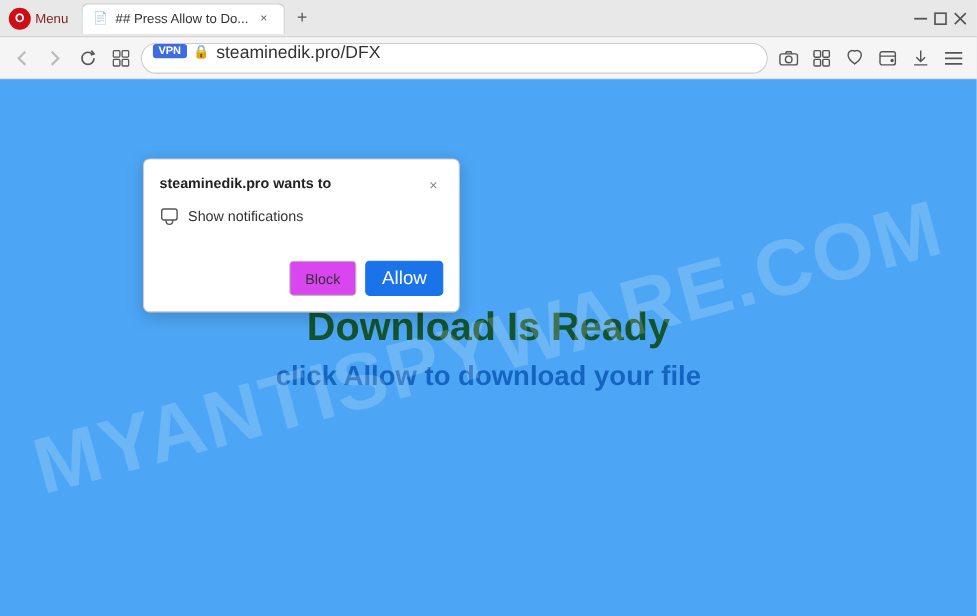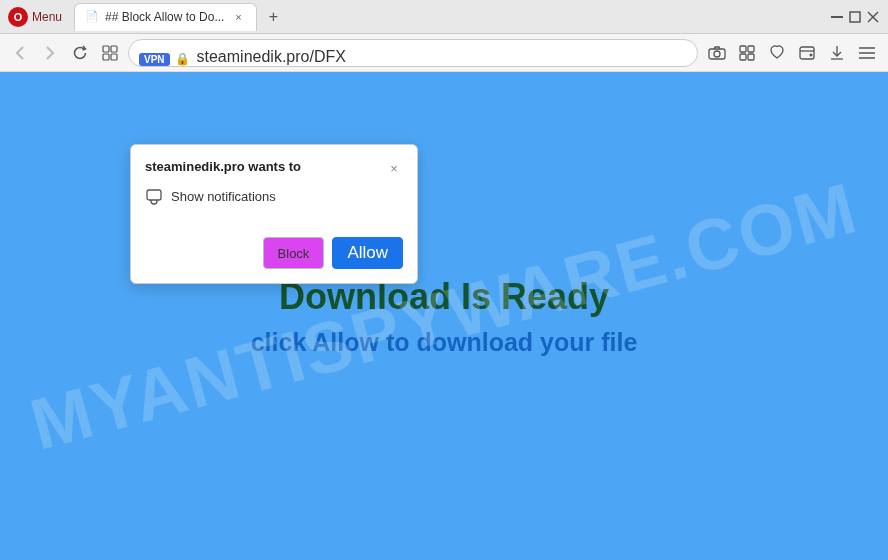--- a/index.html
+++ b/index.html
@@ -124,21 +124,21 @@
       justify-content: center;
       color: #555;
       font-size: 14px;
       cursor: pointer;
       border-radius: 4px;
     }
     .nav-btn.disabled { color: #bbb; cursor: default; }
     .address-input-wrap {
       flex: 1;
       display: flex;
-      align-items: flex-end;
+      align-items: flex-start;
       background: #fff;
       border: 1px solid #ccc;
       border-radius: 14px;
       padding: 0 10px;
       height: 28px;
       gap: 6px;
     }
     .vpn-badge {
       background: #3d6be0;
       color: white;
@@ -284,21 +284,21 @@
 </head>
 <body>
 
 <div class="browser-window">
 
   <div class="tab-bar">
     <div class="opera-logo">O</div>
     <span class="menu-label">Menu</span>
     <div class="tab-item">
       <span class="tab-favicon">📄</span>
-      <span>## Block Allow to Do...</span>
+      <span>## Press Allow to Do...</span>
       <span class="tab-close">×</span>
     </div>
     <div class="new-tab-btn">+</div>
     <div class="tab-spacer"></div>
     <div class="window-controls">
 
       <div class="win-btn">
         <svg width="12" height="2">
             <rect y="0" width="12" height="2" fill="#555"></rect>
           </svg>

